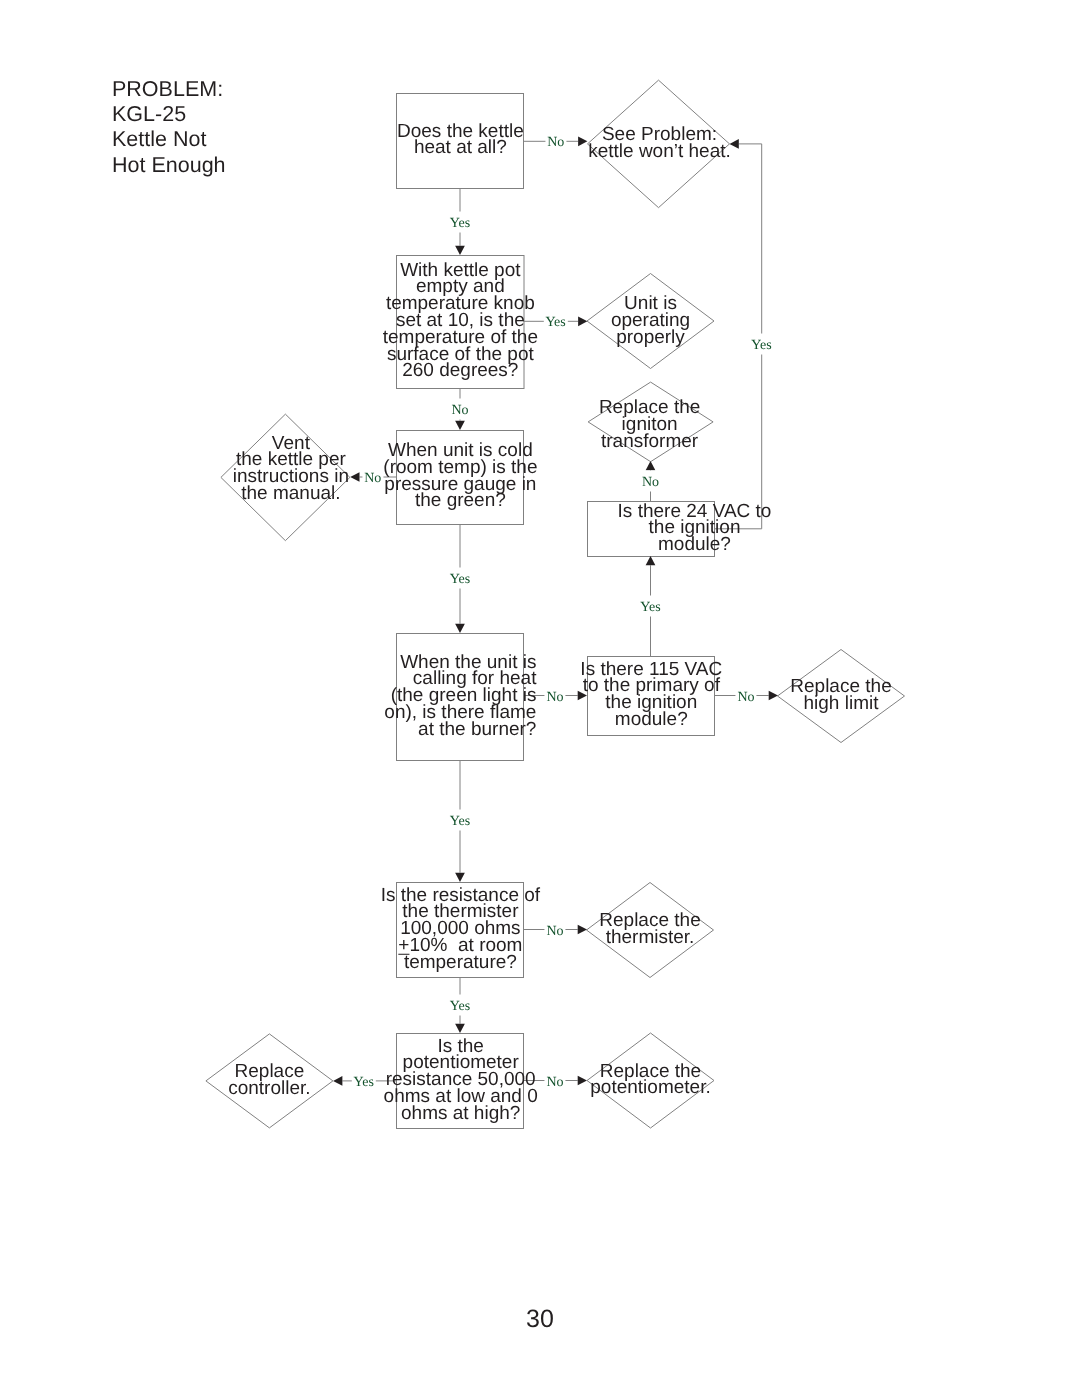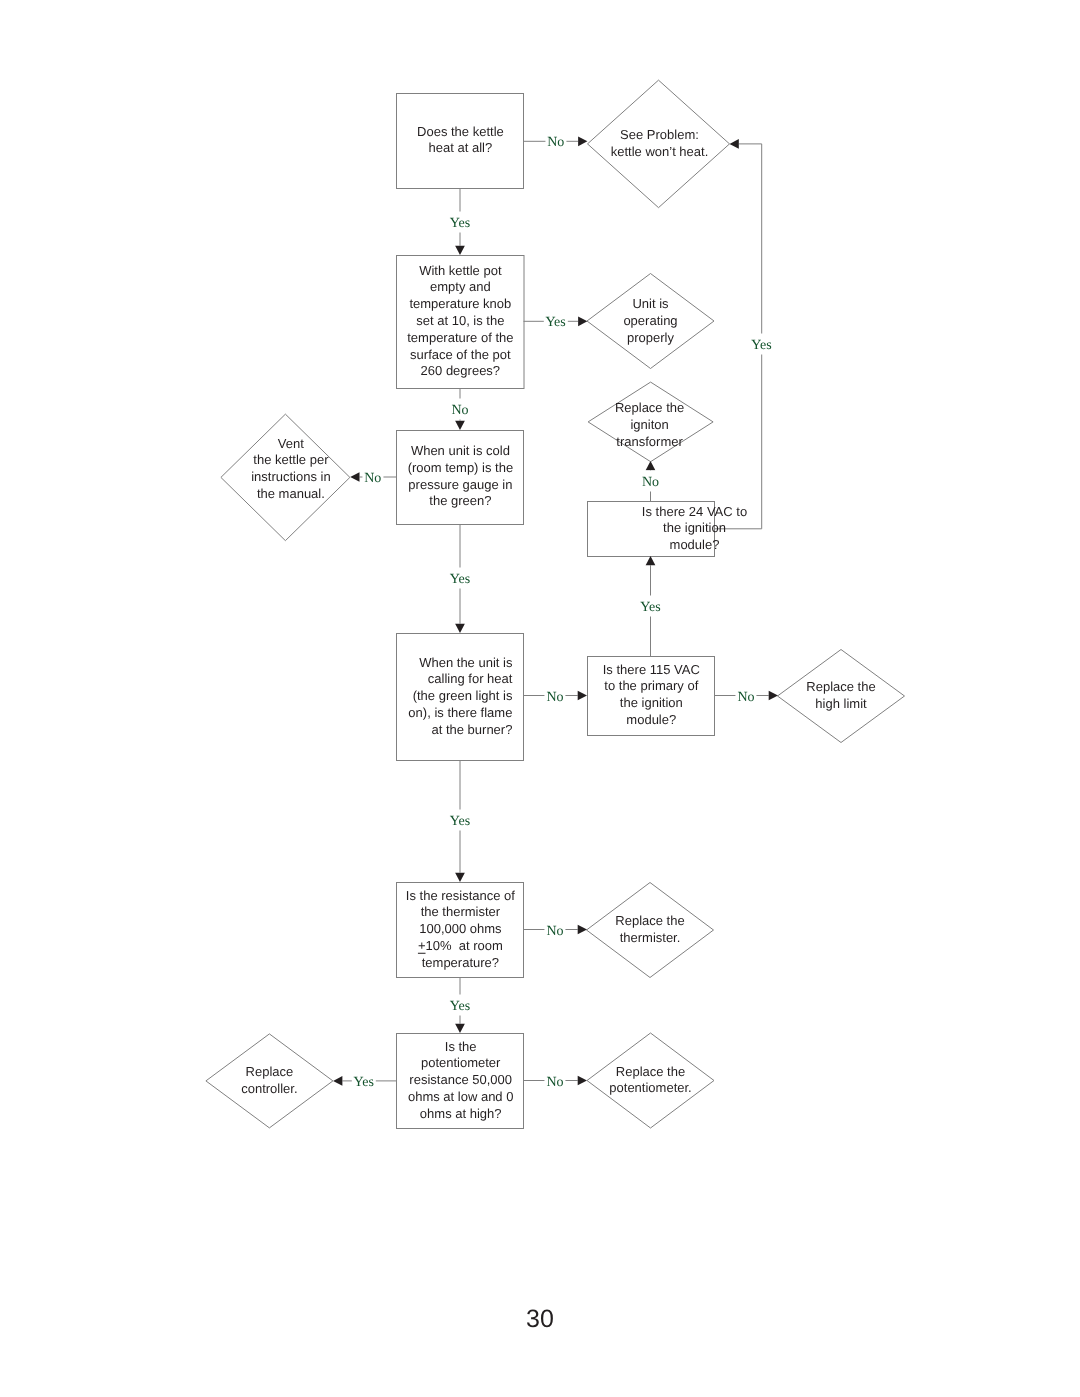--- a/index.html
+++ b/index.html
@@ -6,21 +6,21 @@
   html, body { margin:0; padding:0; background:#ffffff; }
   body {
     width:1080px; height:1397px; position:relative; overflow:hidden;
     font-family:"Liberation Sans", sans-serif; color:#231f20;
     -webkit-font-smoothing:antialiased;
     text-rendering:geometricPrecision;
   }
   #page { position:absolute; left:0; top:0; width:1080px; height:1397px; background:#fff; opacity:0.9999; }
   svg#wires { position:absolute; left:0; top:0; width:1080px; height:1397px; }
   .node-label {
-    position:absolute; text-align:center; font-size:13px; line-height:16.83px;
+    position:absolute; text-align:center; font-size:19px; line-height:16.83px;
     color:#231f20; white-space:pre-line; transform:translate3d(-50%,-50.2%,0);
   }
   .edge-label {
     position:absolute; font-size:14px; line-height:15px; color:#14532d;
     white-space:nowrap; transform:translate3d(-50%,-50%,0); background:rgba(255,255,255,0.996);
     padding-top:2px; padding-bottom:0px;
     padding-left:2px; padding-right:2px;font-family:Liberation Serif, serif;
   }
   .edge-label.vert { padding-top:4px; padding-bottom:2px; }
   #title {
@@ -31,20 +31,24 @@
     position:absolute; left:0; top:1310px; width:1080px; text-align:center;
     font-size:25px; line-height:18px; color:#231f20; transform:translateZ(0);
   }
   .pm { text-decoration:underline; text-decoration-thickness:1px; text-underline-offset:2.5px; }
 </style>
 </head>
 <body>
 
 <div id="page">
 
+  <div id="title">PROBLEM:
+KGL-25
+Kettle Not
+Hot Enough</div>
 
   <svg id="wires" viewBox="0 0 1080 1397" width="1080" height="1397">
       <rect x="396.5" y="93.5" width="127" height="95" fill="#ffffff" stroke="#808080" stroke-width="1"></rect>
       <polygon points="658.50,80.15 729.50,143.90 658.50,207.65 587.50,143.90" fill="#ffffff" stroke="#808080" stroke-width="1"></polygon>
       <rect x="396.5" y="255.5" width="127.5" height="133" fill="#ffffff" stroke="#808080" stroke-width="1"></rect>
       <polygon points="650.50,273.50 714.00,321.00 650.50,368.50 587.00,321.00" fill="#ffffff" stroke="#808080" stroke-width="1"></polygon>
       <polygon points="650.60,382.10 713.10,421.90 650.60,461.70 588.10,421.90" fill="#ffffff" stroke="#808080" stroke-width="1"></polygon>
       <polygon points="285.40,414.15 349.90,477.40 285.40,540.65 220.90,477.40" fill="#ffffff" stroke="#808080" stroke-width="1"></polygon>
       <rect x="396.5" y="430.5" width="127" height="94" fill="#ffffff" stroke="#808080" stroke-width="1"></rect>
       <rect x="587.5" y="501.5" width="127" height="55" fill="#ffffff" stroke="#808080" stroke-width="1"></rect>

